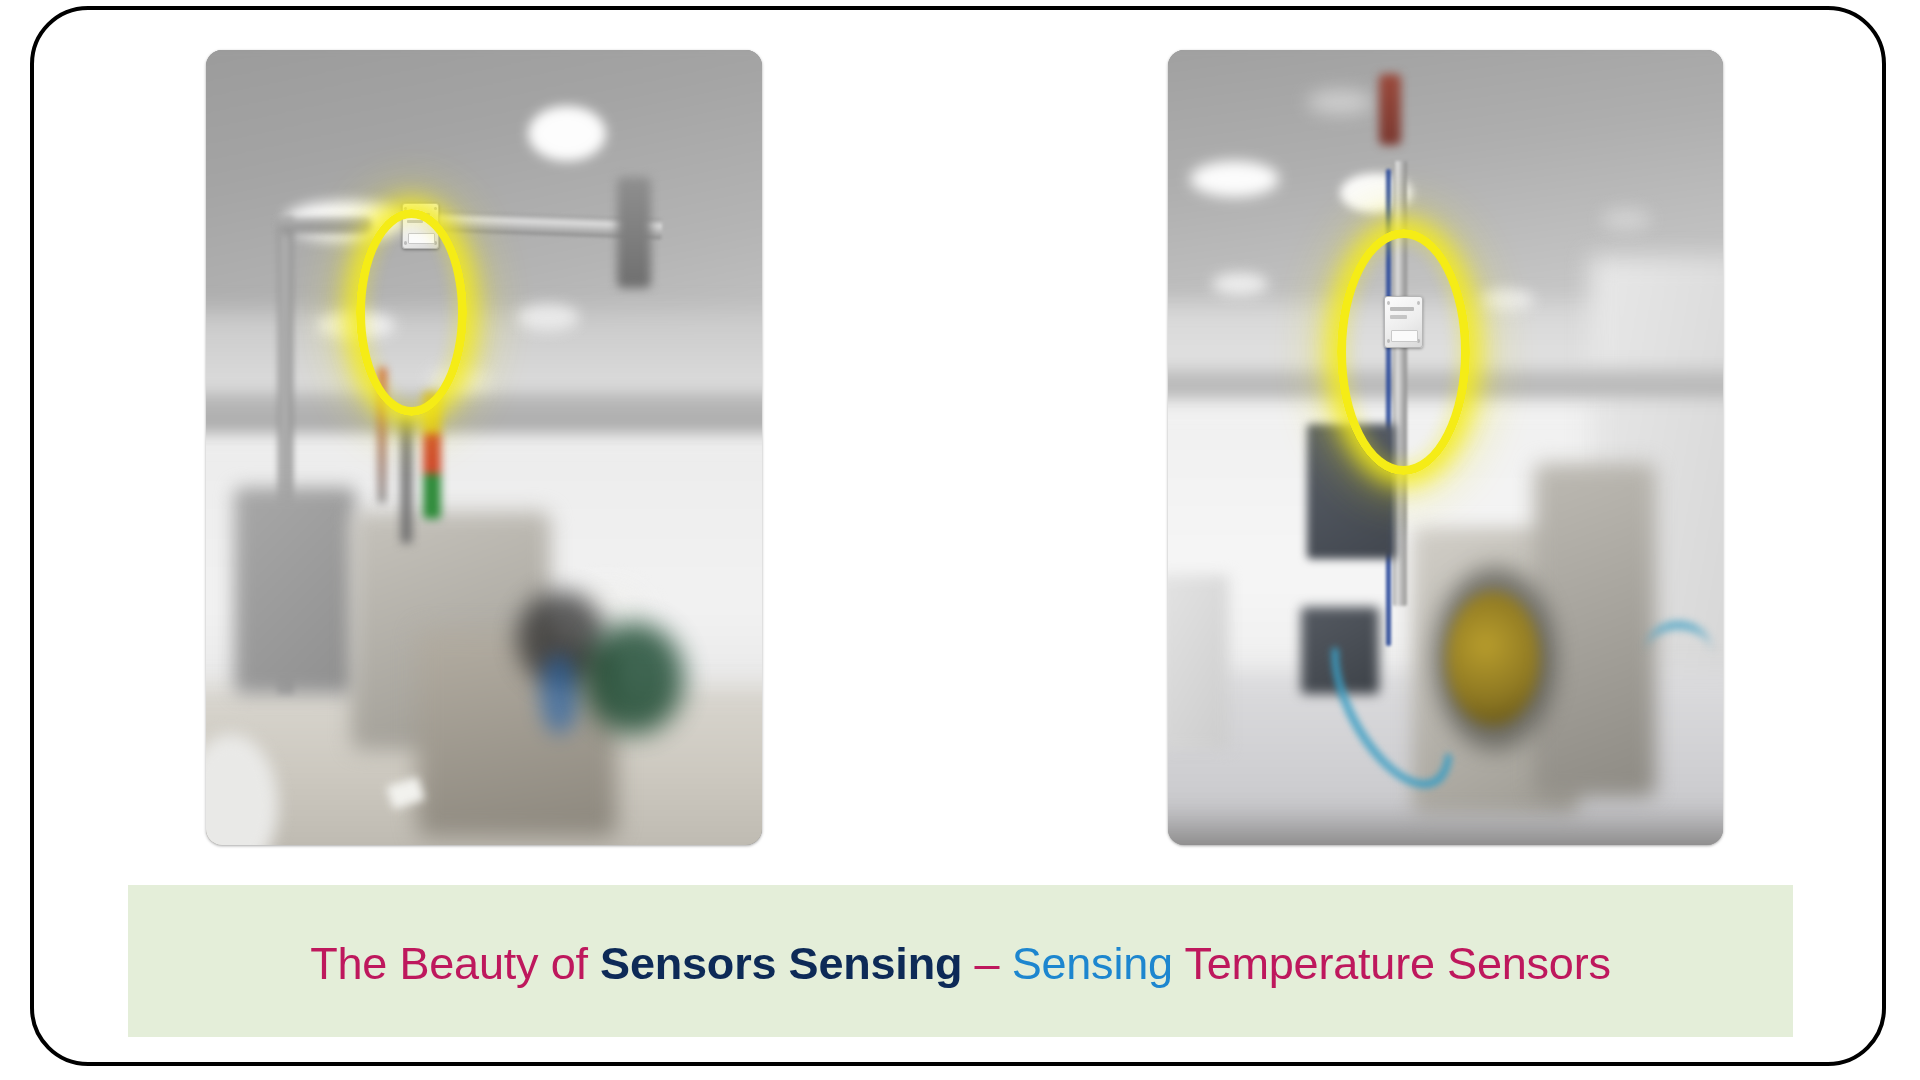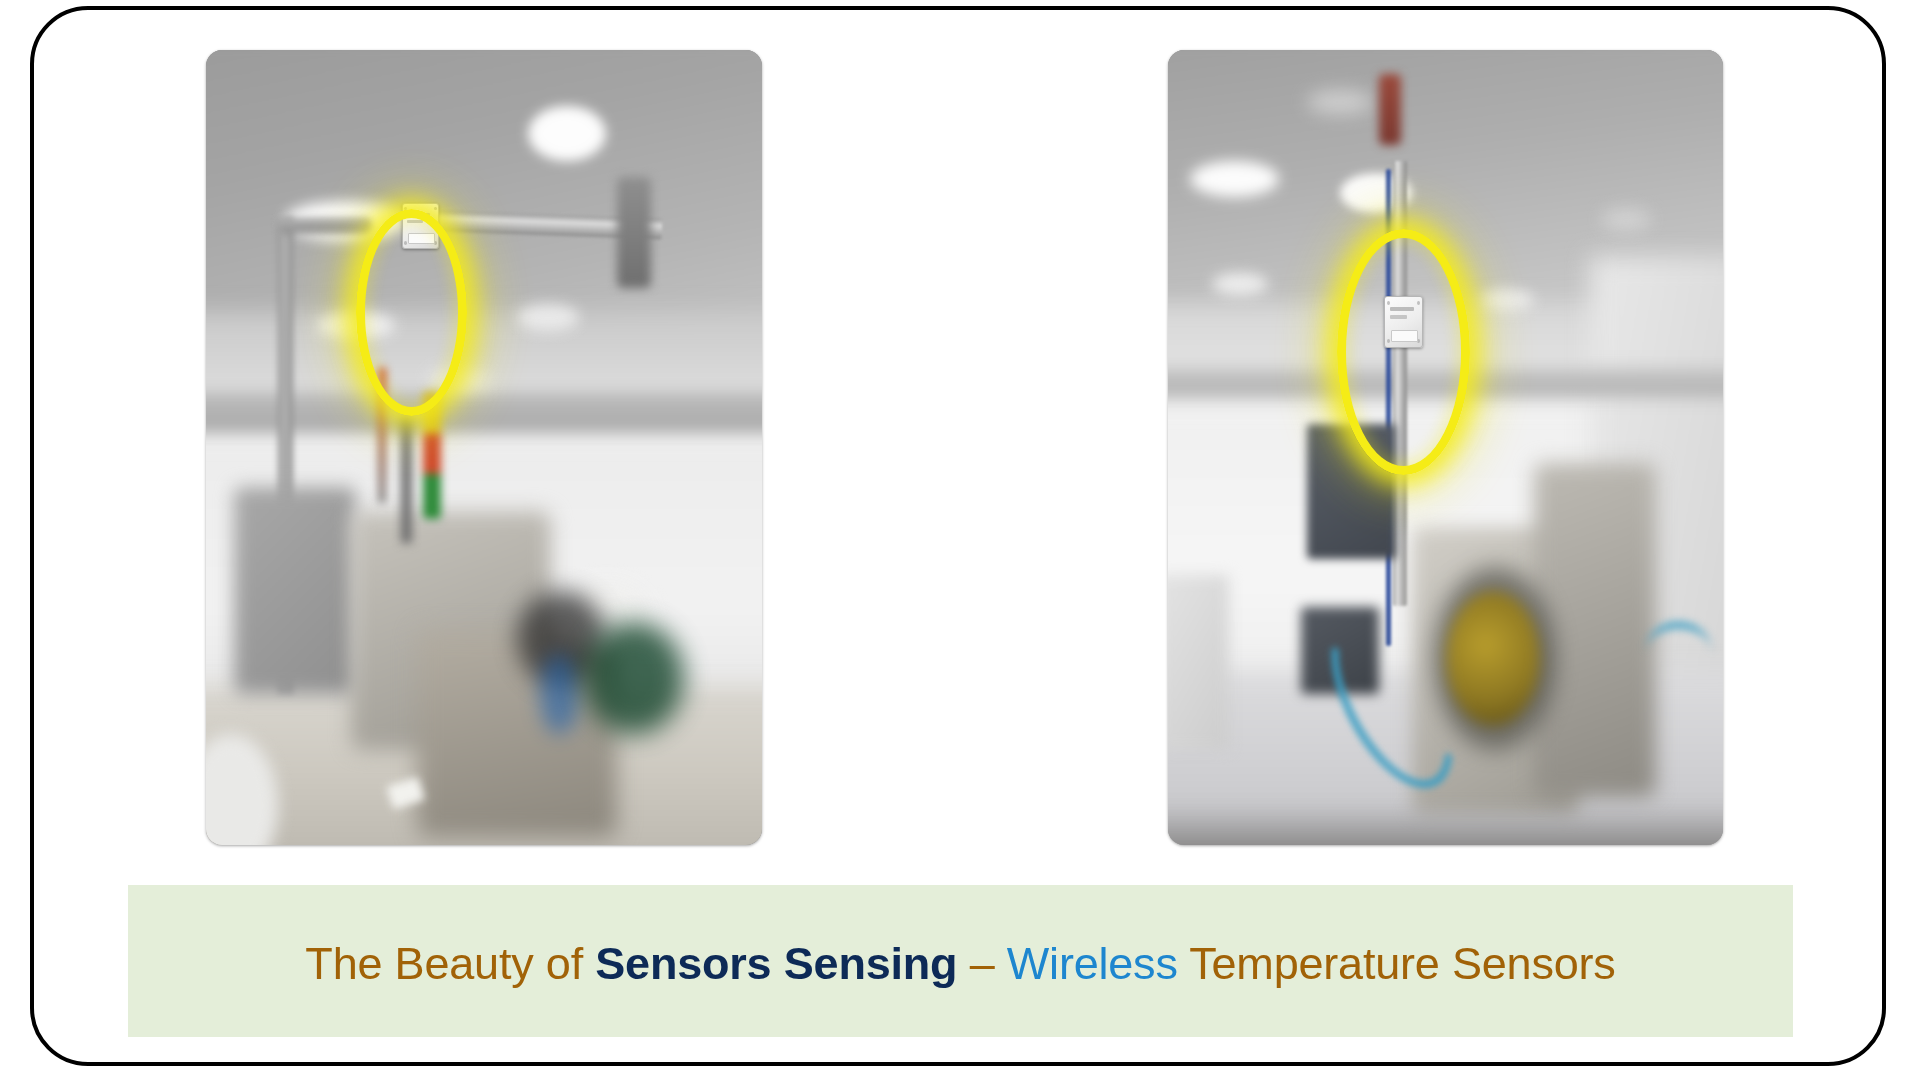--- a/index.html
+++ b/index.html
@@ -295,21 +295,21 @@
     padding-top: 6px;
   }
   .caption-line {
     font-family: "Liberation Sans", sans-serif;
     font-size: 45px;
     line-height: 1.22;
     color: #11305f;
     white-space: pre;
     letter-spacing: -0.2px;
   }
-  .cap-navy   { color: #a16207; }
+  .cap-navy   { color: #be185d; }
   .cap-bold   { color: #0d2a57; font-weight: bold; }
   .cap-accent { color: #1d86cf; }
 </style>
 </head>
 <body>
 
 <div id="slide">
 
   <div class="slide-frame" style="border-color: rgb(0, 0, 0); border-radius: 58px;"></div>
 
@@ -397,16 +397,16 @@
         <span class="scr s4"></span>
         <span class="lbl"></span>
         <span class="lbl2"></span>
         <span class="tag"></span>
       </div>
       <div class="ring ring-right" style="border-color: rgb(245, 236, 22);"></div>
     </div>
   </div>
 
   <div class="caption-box" style="background: rgb(228, 238, 217);">
-    <div class="caption-line"><span class="cap-navy">The Beauty of </span><span class="cap-bold">Sensors Sensing</span><span class="cap-navy"> – </span><span class="cap-accent">Wireless</span><span class="cap-navy"> Temperature Sensors</span></div>
+    <div class="caption-line"><span class="cap-navy">The Beauty of </span><span class="cap-bold">Sensors Sensing</span><span class="cap-navy"> – </span><span class="cap-accent">Sensing</span><span class="cap-navy"> Temperature Sensors</span></div>
   </div>
 
 </div>
 
 </body></html>

